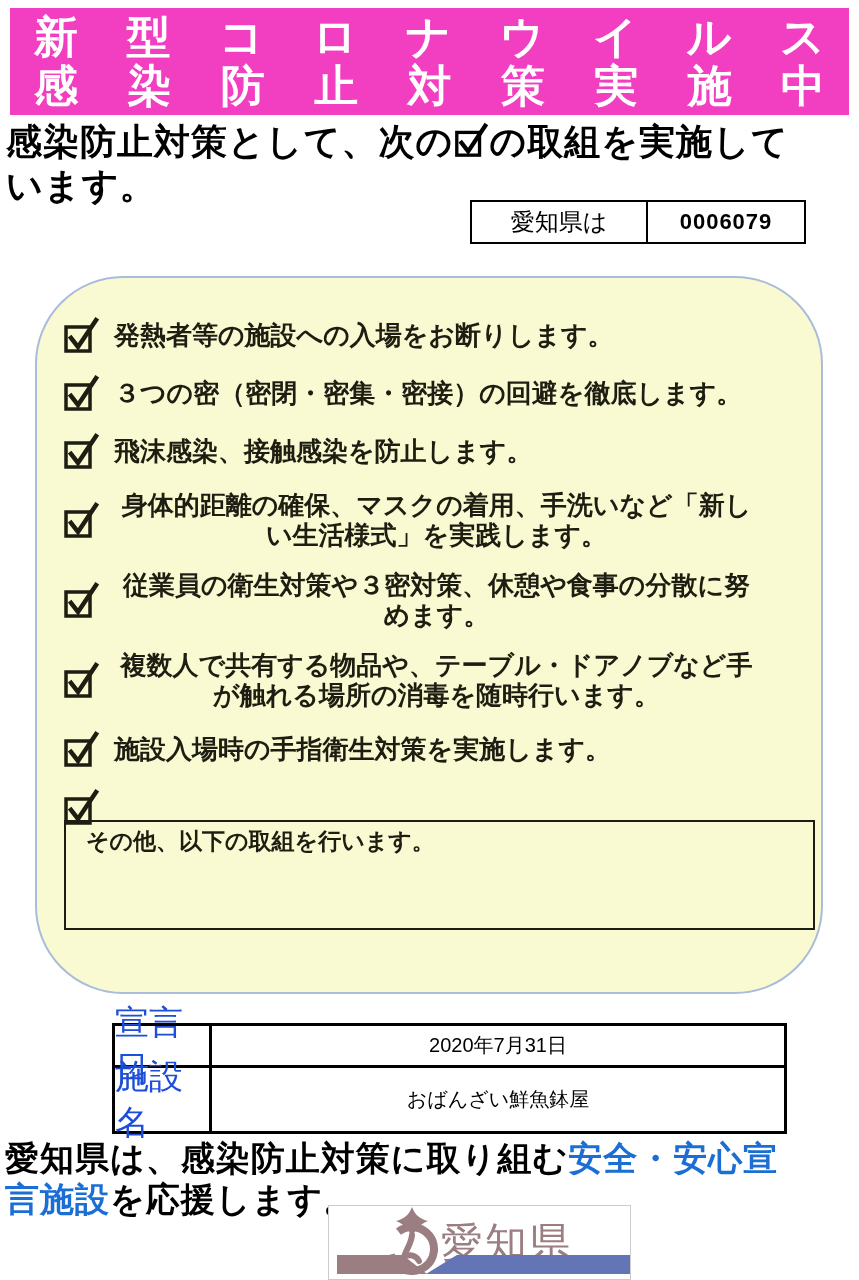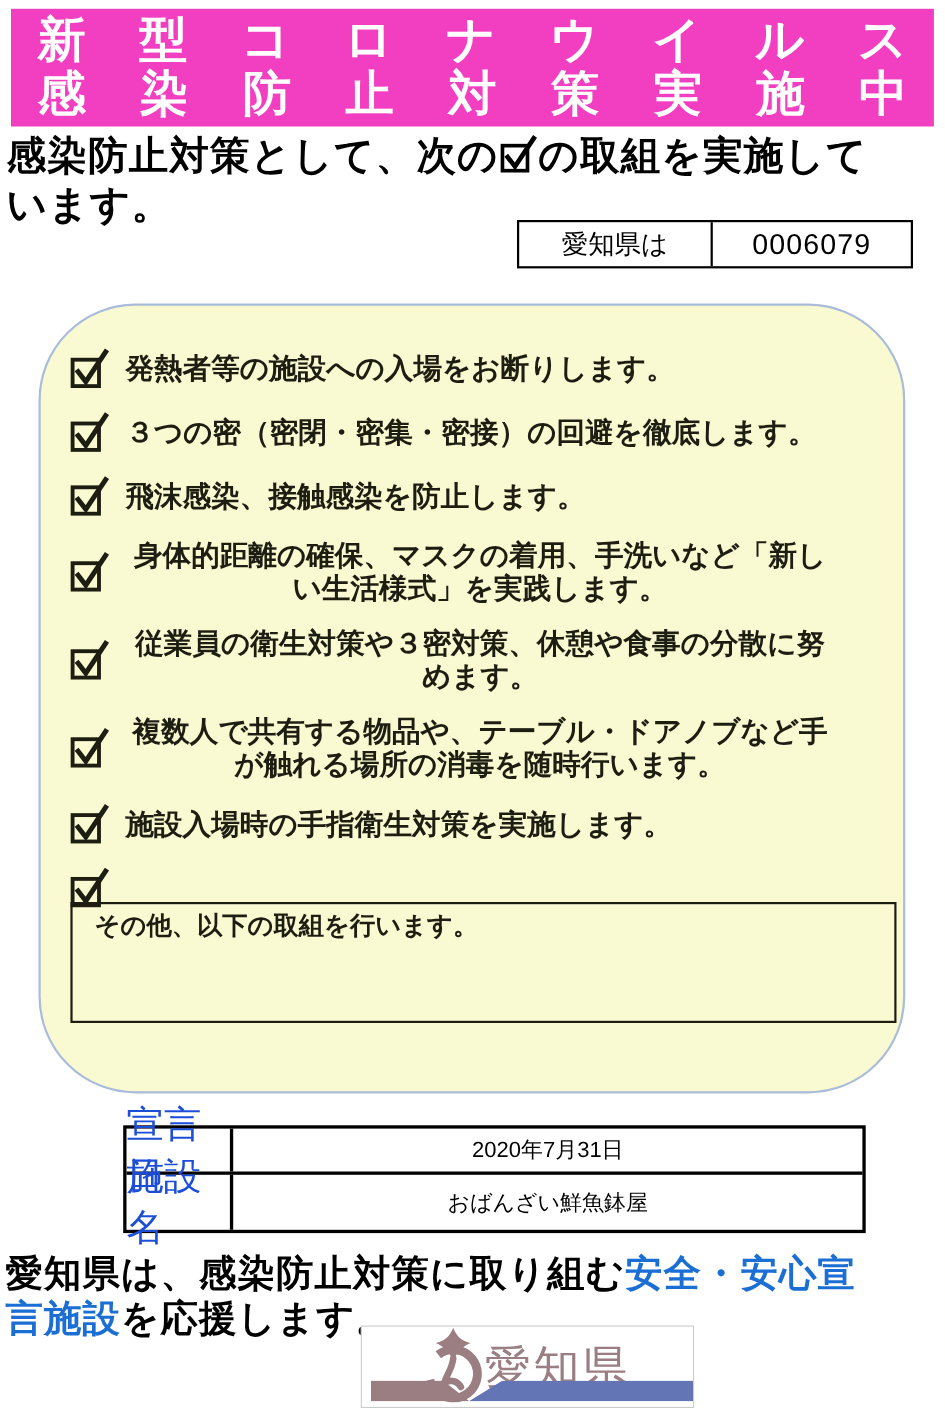--- a/index.html
+++ b/index.html
@@ -43,21 +43,21 @@
   
   .receipt{
     position:absolute;left:470px;top:200px;display:flex;
     border:2px solid #000;background:#fff;
   }
   .receipt .cell{
     height:40px;display:flex;align-items:center;justify-content:center;
     font-size:24px;color:#000;
   }
   .receipt .label{width:176px;border-right:2px solid #000;}
-  .receipt .number{width:180px;letter-spacing:1px;font-size:26px;}
+  .receipt .number{width:156px;letter-spacing:1px;font-size:22px;font-weight:bold;}
 
   
   .panel{
     position:absolute;left:35px;top:276px;width:788px;height:718px;
     background:var(--box-bg);
     border:2px solid var(--box-border);
     border-radius:88px;
   }
   .checklist{
     position:absolute;left:25px;top:38px;width:738px;
@@ -87,21 +87,21 @@
   .decl .lbl{
     width:97px;border-right:3px solid #000;
     display:flex;align-items:center;justify-content:center;
     font-size:34px;color:#1d4ed8;
   }
   .decl .val{
     flex:1;display:flex;align-items:center;justify-content:center;
     font-size:20px;color:#000;
   }
   .decl-row.r1{height:39px;}
-  .decl-row.r2{height:53px;}
+  .decl-row.r2{height:66px;}
 
   
   .support{
     position:absolute;left:5px;top:1138px;width:808px;
     font-size:34px;font-weight:bold;color:#000;line-height:41px;
     letter-spacing:1px;
   }
   .support .hl{color:var(--blue);}
 
   

